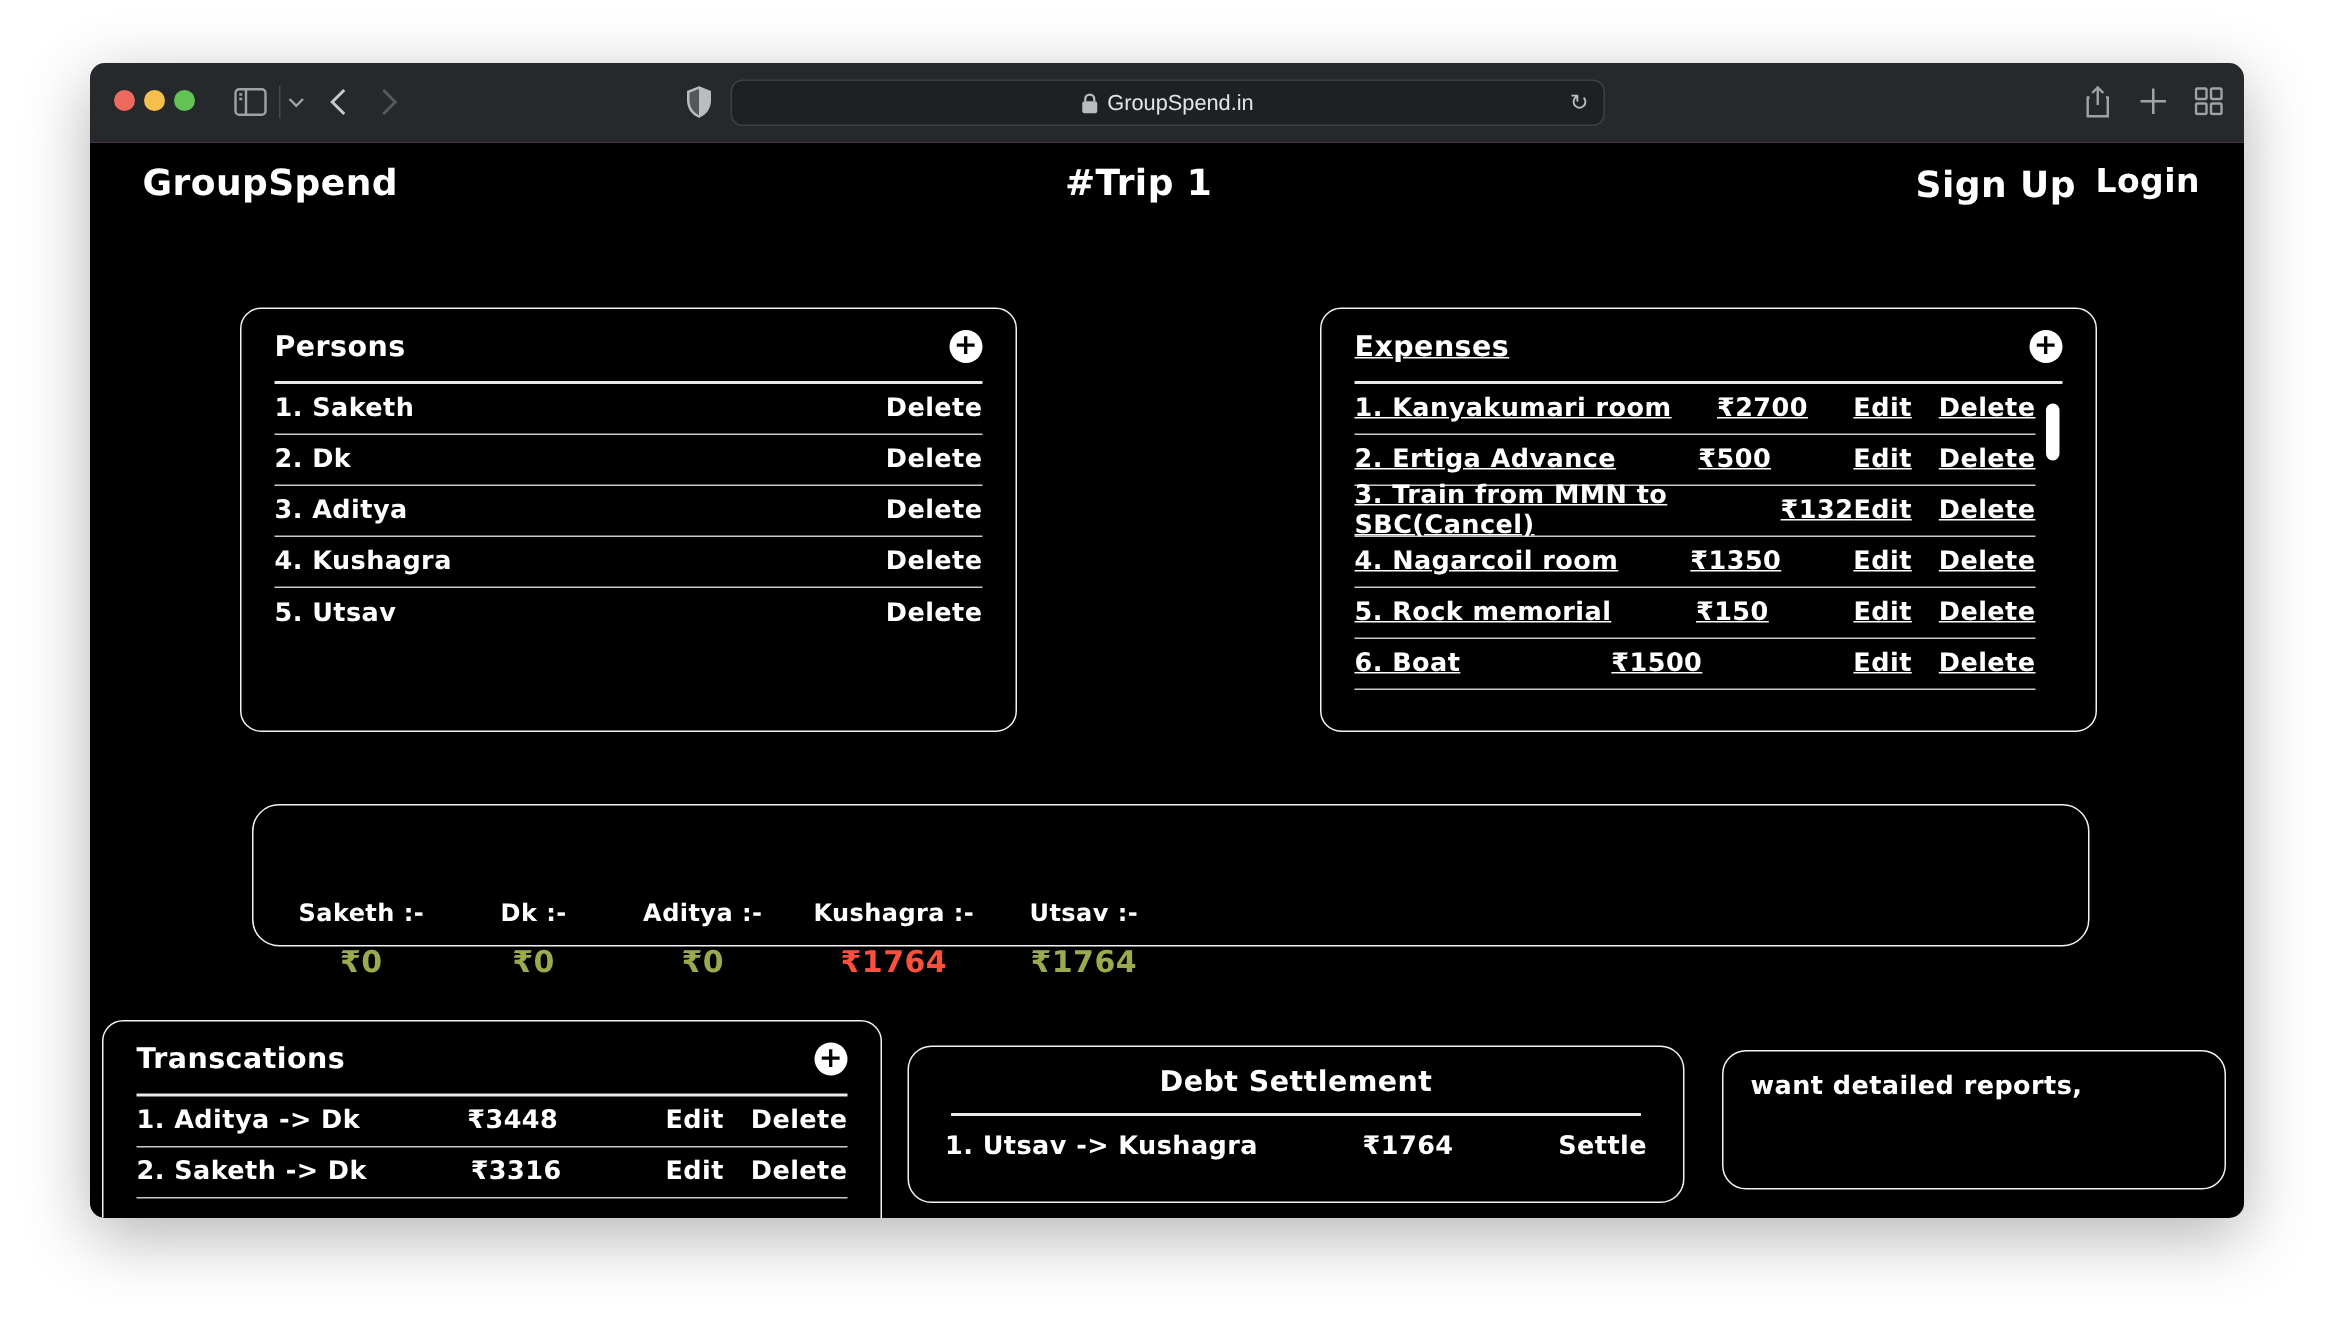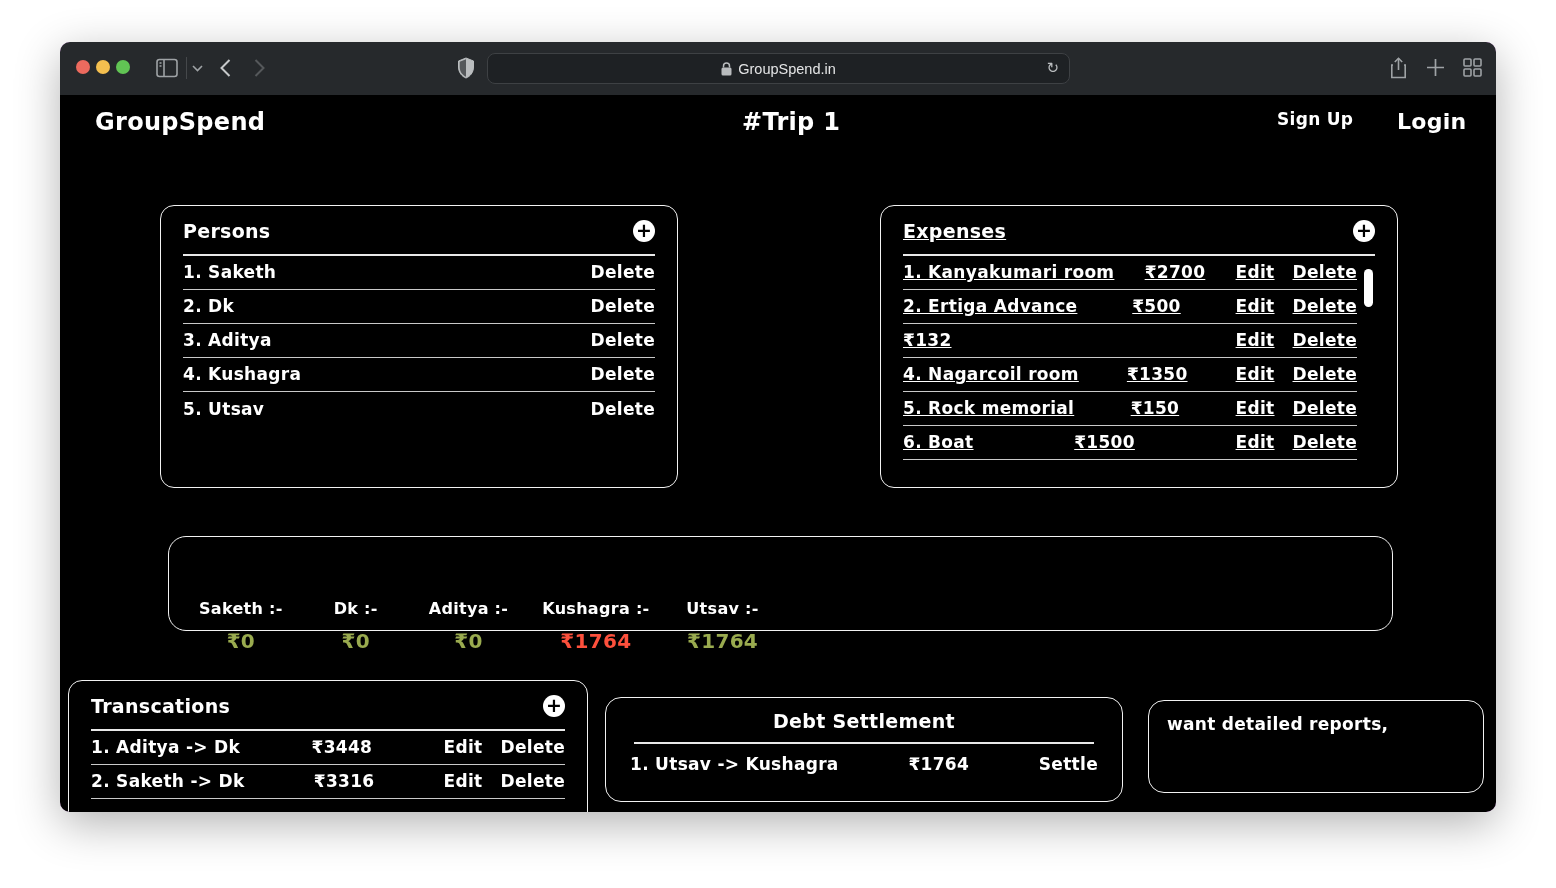--- a/index.html
+++ b/index.html
@@ -29,22 +29,22 @@
     display:flex; align-items:center; justify-content:center; color:#e4e5e6; font-size:14.5px;
   }
   .addr-lock { margin-right:6px; display:flex; }
   .addr-reload { position:absolute; right:10px; top:5px; color:#b9bcbe; font-size:15px;
     font-family:"DejaVu Sans", sans-serif; cursor:default; }
 
   
   .content { position:relative; height:717px; background:#000; color:#fff; font-weight:700; letter-spacing:0.3px; }
 
   .brand   { position:absolute; left:35px;  top:13px; font-size:24px; }
-  .trip    { position:absolute; left:650px; top:13px; font-size:24px;margin-left:32px; }
-  .signup  { position:absolute; left:1217px;top:14px; font-size:17px; cursor:pointer; }
+  .trip    { position:absolute; left:650px; top:13px; font-size:24px; }
+  .signup  { position:absolute; left:1217px;top:14px; font-size:24px; cursor:pointer; }
   .login   { position:absolute; left:1337px;top:14px; font-size:22px; cursor:pointer; }
 
   .panel { position:absolute; border:1.5px solid #f2f2f2; border-radius:14px; background:#000; }
   .panel-head { display:flex; justify-content:space-between; align-items:center; padding:14px 22px 0 22px; }
   .panel-title { font-size:19px; }
   .plus-icon {
     width:22px; height:22px; border-radius:50%; background:#fff; color:#000;
     display:flex; align-items:center; justify-content:center;
     font-size:19px; font-weight:900; line-height:1; cursor:pointer; padding-bottom:2px;
   }
@@ -211,20 +211,21 @@
         </div>
         <div class="row keep-line">
           <span>2. Ertiga Advance</span>
           <span>₹500</span>
           <span class="row-actions">
             <span class="action">Edit</span>
             <span class="action">Delete</span>
           </span>
         </div>
         <div class="row keep-line">
+          <span>3. Train from MMN to SBC(Cancel)</span>
           <span>₹132</span>
           <span class="row-actions">
             <span class="action">Edit</span>
             <span class="action">Delete</span>
           </span>
         </div>
         <div class="row keep-line">
           <span>4. Nagarcoil room</span>
           <span>₹1350</span>
           <span class="row-actions">

